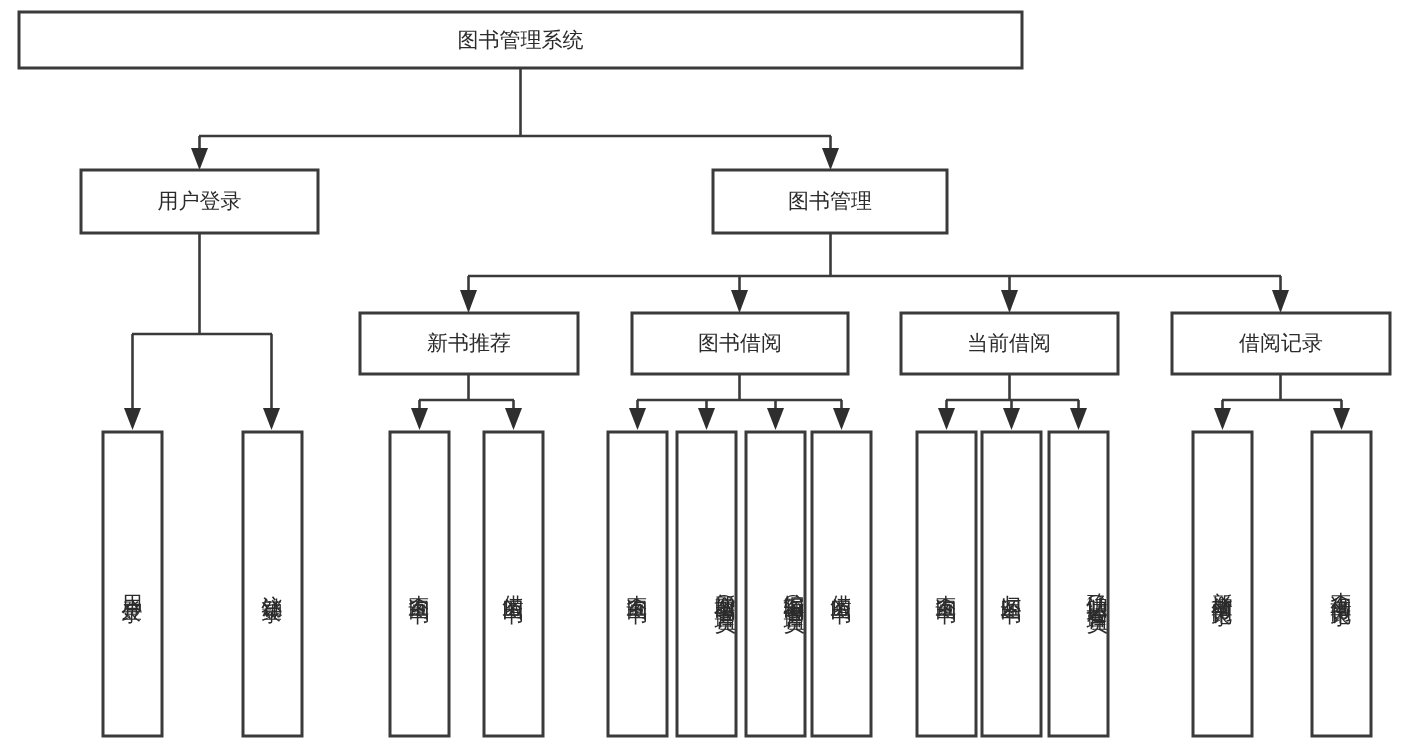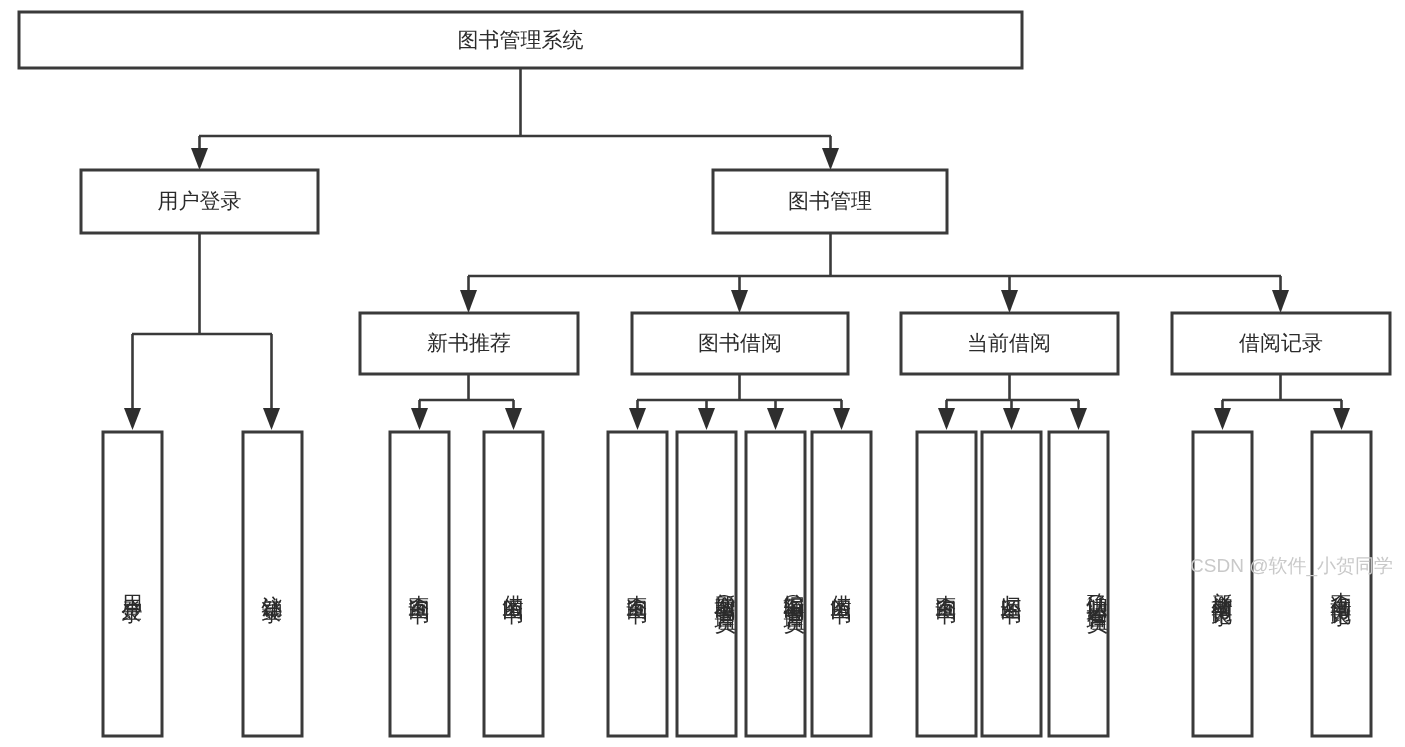--- a/index.html
+++ b/index.html
@@ -212,15 +212,14 @@
   <div class="node-label-v" style="left:746px; top:432px; width:59px; height:304px; align-items:flex-start; padding-top:10px; box-sizing:border-box;">编辑图书（管理员）</div>
   <div class="node-label-v" style="left:812px; top:432px; width:59px; height:304px;">借阅图书</div>
 
   <div class="node-label-v" style="left:917px; top:432px; width:59px; height:304px;">查询图书</div>
   <div class="node-label-v" style="left:982px; top:432px; width:59px; height:304px;">归还图书</div>
   <div class="node-label-v" style="left:1049px; top:432px; width:59px; height:304px; align-items:flex-start; padding-top:10px; box-sizing:border-box;">确认归还（管理员）</div>
 
   <div class="node-label-v" style="left:1193px; top:432px; width:59px; height:304px;">新增借阅记录</div>
   <div class="node-label-v" style="left:1312px; top:432px; width:59px; height:304px;">查询借阅记录</div>
 
-  <div class="watermark">CSDN @软件_小贺同学</div>
 
 </div>
 
 </body></html>

